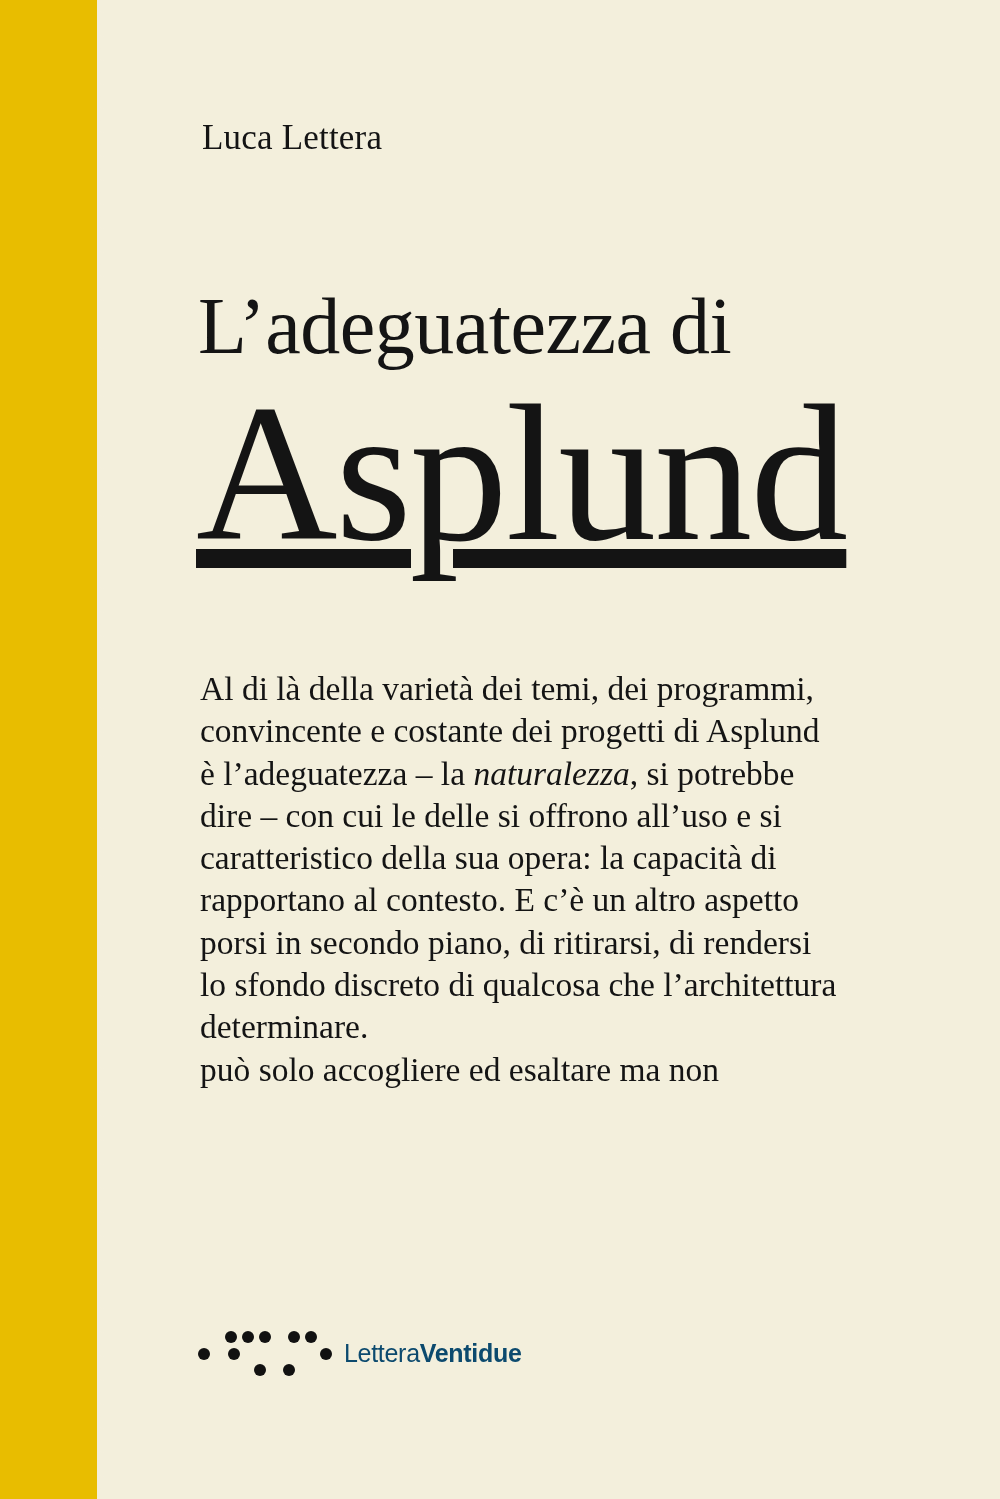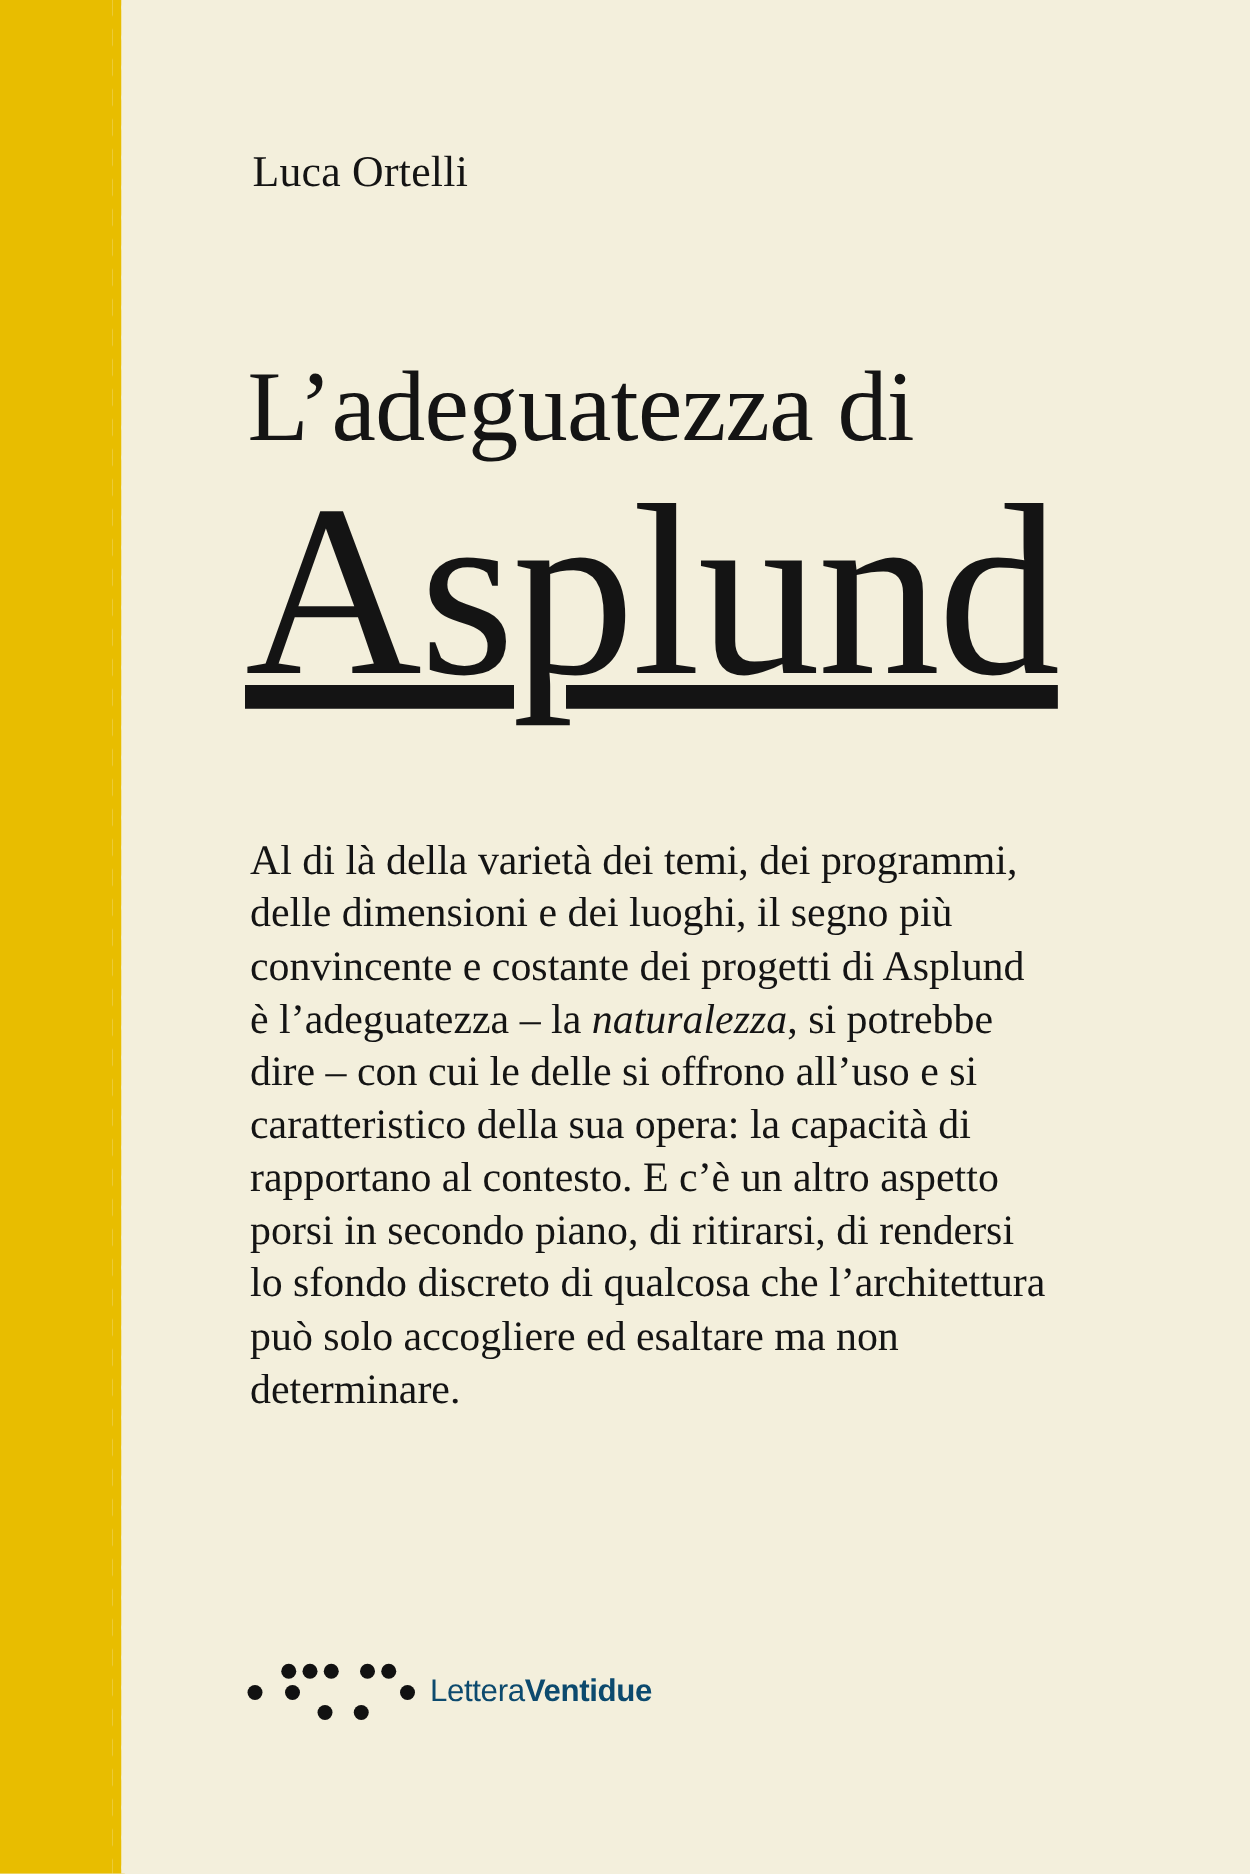--- a/index.html
+++ b/index.html
@@ -52,37 +52,36 @@
     }
     .pub-name b { font-weight: bold; }
   </style>
 </head>
 <body>
 
 <div class="spine"></div>
 <div class="scallop"></div>
 <div class="scallop-edge"></div>
 
-<div class="author">Luca Ortelli</div>
+<div class="author">Luca Lettera</div>
 
 <div class="title-small">L’adeguatezza di</div>
 <div class="title-big">Asplund</div>
 
 <div class="blurb">
   <span class="line">Al di là della varietà dei temi, dei programmi,</span>
-  <span class="line">delle dimensioni e dei luoghi, il segno più</span>
   <span class="line">convincente e costante dei progetti di Asplund</span>
   <span class="line"><span>è l’adeguatezza – la </span><em>naturalezza</em><span>, si potrebbe</span></span>
   <span class="line">dire – con cui le delle si offrono all’uso e si</span>
   <span class="line">caratteristico della sua opera: la capacità di</span>
   <span class="line">rapportano al contesto. E c’è un altro aspetto</span>
   <span class="line">porsi in secondo piano, di ritirarsi, di rendersi</span>
   <span class="line">lo sfondo discreto di qualcosa che l’architettura</span>
+  <span class="line">determinare.</span>
   <span class="line">può solo accogliere ed esaltare ma non</span>
-  <span class="line">determinare.</span>
 </div>
 
 <div class="publisher">
   <div class="dots">
     <span class="dot" style="left:0;top:20px"></span>
     <span class="dot" style="left:27px;top:3px"></span>
     <span class="dot" style="left:44px;top:3px"></span>
     <span class="dot" style="left:61px;top:3px"></span>
     <span class="dot" style="left:30px;top:20px"></span>
     <span class="dot" style="left:56px;top:36px"></span>

